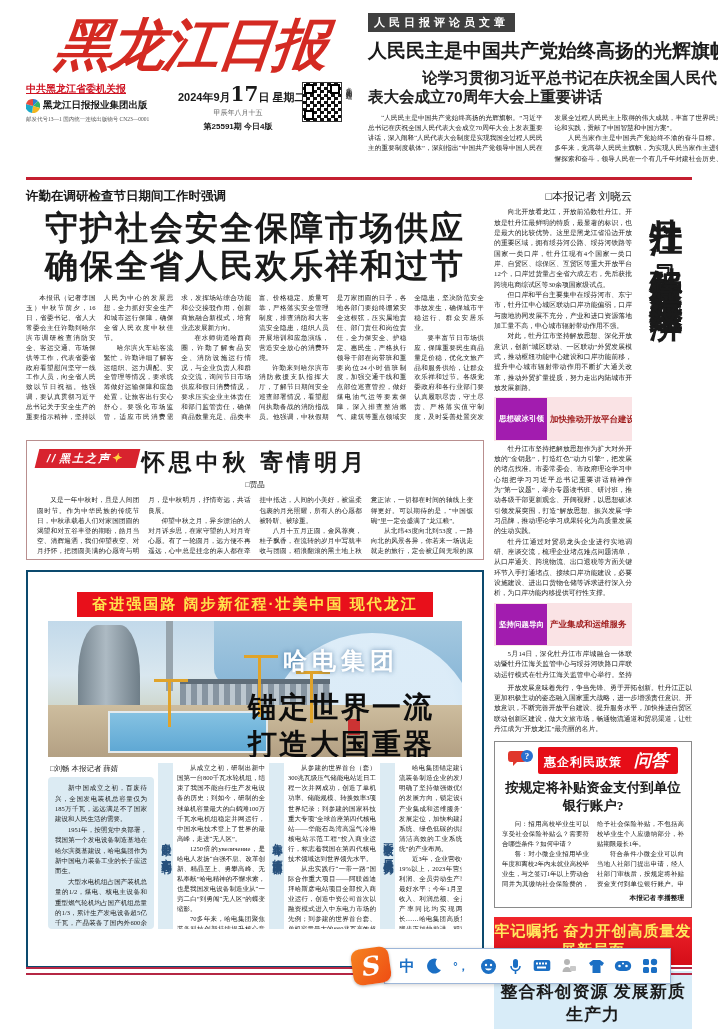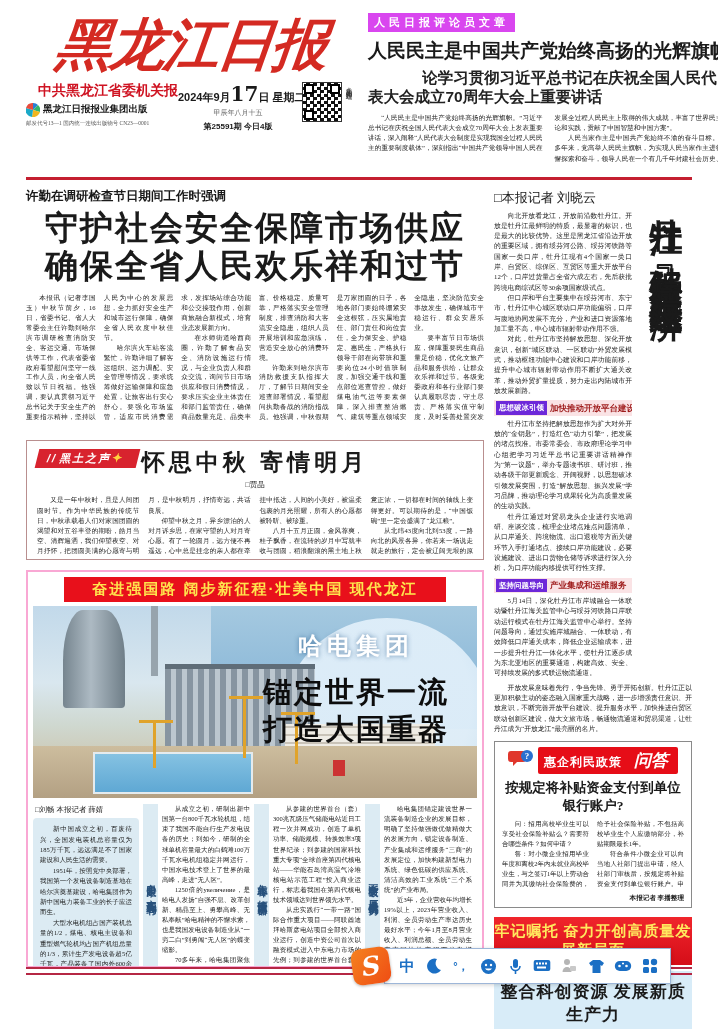--- a/index.html
+++ b/index.html
@@ -14,21 +14,21 @@
   
   .header { display:flex; }
   .mast-left { width:330px; flex:none; padding-top:6px; }
   .mast-title {
     font-family:"DejaVu Serif", serif; font-weight:900; font-style:italic;
     color:#d42a22; font-size:56px; line-height:1.0; letter-spacing:-2px;
     transform:skewX(-6deg); text-align:center; white-space:nowrap;
   }
   .mast-info { display:flex; align-items:flex-start; margin-top:10px; }
   .mi-org { width:152px; }
-  .mi-org .org { color:#cf1322; font-size:14px; font-weight:bold; font-family:"Liberation Sans",sans-serif; text-align:right; }
+  .mi-org .org { color:#cf1322; font-size:10px; font-weight:bold; font-family:"Liberation Sans",sans-serif; text-align:left;text-decoration:underline; }
   .pub-row { display:flex; align-items:flex-start; gap:3px; margin-top:3px; }
   .logo-pin { width:14px; height:14px; flex:none; }
   .pub { font-size:9.5px; font-weight:bold; font-family:"Liberation Sans",sans-serif; }
   .codes { font-size:5.5px; color:#555; margin-top:3px; white-space:nowrap; }
   .mi-date { width:120px; text-align:center; font-family:"Liberation Sans",sans-serif; }
   .date-line { font-weight:bold; font-size:11px; white-space:nowrap; }
   .date-line .day { font-size:20px; font-family:"DejaVu Serif",serif; }
   .lunar { font-size:7px; color:#666; margin-top:2px; }
   .issue { font-size:8px; font-weight:bold; margin-top:3px; }
   .mi-qr { display:flex; gap:2px; margin-left:4px; }
@@ -37,21 +37,21 @@
     background:
       conic-gradient(#111 90deg, #fff 0 180deg, #111 0 270deg, #fff 0);
     background-size:7px 7px;
   }
   .qr i { position:absolute; width:10px; height:10px; background:#fff; border:2.5px solid #000; }
   .qr i.a{ left:1px; top:1px; } .qr i.b{ right:1px; top:1px; } .qr i.c{ left:1px; bottom:1px; }
   .qr-label { writing-mode:vertical-rl; font-size:6.5px; color:#333; letter-spacing:1px; }
 
   .mast-right { flex:1; padding:2px 0 0 12px; }
   .comm-tag {
-    display:inline-block; background:#d946ef; color:#fff; font-family:"Liberation Sans",sans-serif;
+    display:inline-block; background:#404040; color:#fff; font-family:"Liberation Sans",sans-serif;
     font-weight:bold; font-size:11px; padding:2px 6px; letter-spacing:4px;
   }
   .comm-headline {
     font-family:"Liberation Sans",sans-serif; font-weight:900; font-size:19px;
     margin-top:6px; letter-spacing:0; white-space:nowrap;
   }
   .comm-subhead {
     font-family:"Liberation Sans",sans-serif; font-weight:700; color:#222;
     font-size:15.5px; line-height:1.25; margin-top:4px; text-indent:3.5em;
   }
@@ -79,27 +79,27 @@
     font-family:"Liberation Sans",sans-serif; font-weight:bold; font-size:11px;
     padding:2px 14px 2px 10px; transform:skewX(-14deg); letter-spacing:2px;
   }
   .ribbon .slashes { color:#fff; font-weight:900; margin-right:3px; }
   .ribbon .star { color:#ffd23e; font-size:12px; }
   .autumn-title { text-align:center; font-family:"Liberation Sans",sans-serif; font-weight:900; font-size:23px; letter-spacing:4px; }
   .autumn-author { text-align:center; font-size:7.5px; margin-top:2px; }
   .autumn-body { column-count:4; column-gap:9px; font-size:6.6px; line-height:1.55; margin-top:5px; height:62px; overflow:hidden; }
 
   
-  .hadian-box { border:2px solid #f9a8d4; margin-top:10px; padding:5px; height:398px; overflow:hidden; }
+  .hadian-box { border:2px solid #0c4a6e; margin-top:10px; padding:20px; height:398px; overflow:hidden; }
   .slogan-banner {
     margin:0 auto; width:86%; background:#e8101b; color:#ffe44d; text-align:center;
     font-family:"Liberation Sans",sans-serif; font-weight:900; font-size:15px;
     letter-spacing:2px; padding:3px 0;
   }
-  .photo { position:relative; height:192px; margin-top:4px; overflow:hidden;
+  .photo { position:relative; height:136px; margin-top:4px; overflow:hidden;
     background:linear-gradient(180deg,#c2d9ea 0%,#d9e7ef 40%,#cfd8d0 62%,#c9b795 100%); }
   .water { position:absolute; right:0; top:0; width:60%; height:64%;
     background:linear-gradient(180deg,#a5c9e0,#7fb0d4); border-radius:0 0 0 45%; }
   .tower { position:absolute; left:30px; top:4px; width:62px; height:98px;
     background:linear-gradient(90deg,#76858f,#adbac3 45%,#6f7e88);
     border-radius:32% 32% 6% 6% / 52% 52% 4% 4%; }
   .stack { position:absolute; left:118px; top:0; width:7px; height:70px; background:#97a4ad; }
   .bigbuilding { position:absolute; left:132px; top:58px; width:150px; height:82px;
     background:repeating-linear-gradient(90deg,#8795a1 0 6px,#bcc7cf 6px 11px); border-top:5px solid #5f6d78; }
   .whitebld { position:absolute; left:252px; top:118px; width:150px; height:34px;
@@ -123,23 +123,23 @@
   .ha-byline { font-size:7.5px; margin:1px 0 3px 2px; }
   .intro-box { flex:1; background:#dcebf3; border-radius:4px; padding:6px 7px; font-size:6.5px; line-height:1.6; overflow:hidden; }
   .v-strip { width:15px; flex:none; background:#dcebf3; writing-mode:vertical-rl; text-orientation:upright;
     font-family:"Liberation Sans",sans-serif; font-weight:bold; font-size:10px; color:#28517c;
     text-align:center; padding:4px 0; letter-spacing:1px; }
   .ha-text { width:88px; flex:none; font-size:6.5px; line-height:1.55; overflow:hidden; }
 
   
   .rc-top { display:flex; gap:4px; height:492px; overflow:hidden; }
   .rc-text { width:138px; flex:none; font-size:6.8px; line-height:1.52; overflow:hidden; }
-  .rc-byline { text-align:left; font-size:13px; margin-bottom:3px; }
+  .rc-byline { text-align:right; font-size:11px; margin-bottom:3px; }
   .subhead-row { display:flex; align-items:center; background:#fae3e5; margin:4px 0 3px; padding:1px 2px; }
-  .sh-tag { background:#6d28d9; color:#fff; font-family:"Liberation Sans",sans-serif; font-weight:bold; font-size:7.5px; padding:1px 3px; flex:none; }
+  .sh-tag { background:#a21caf; color:#fff; font-family:"Liberation Sans",sans-serif; font-weight:bold; font-size:7.5px; padding:15px 3px; flex:none; }
   .sh-title { color:#9e1b1b; font-family:"Liberation Sans",sans-serif; font-weight:900; font-size:8.5px; margin-left:3px; white-space:nowrap; }
   .rc-headline { flex:1; writing-mode:vertical-rl; text-orientation:upright;
     font-family:"Liberation Sans",sans-serif; font-weight:900; font-size:33px;
     letter-spacing:3px; line-height:1.55; padding-top:4px; }
   .rc-closing { font-size:6.8px; line-height:1.52; margin-top:3px; }
 
   .qa-box { border:1px solid #8a8a8a; margin-top:7px; padding:5px 7px 4px; }
   .qa-banner { display:flex; justify-content:center; align-items:center; gap:4px; }
   .qa-banner-bg { background:#e60d17; color:#fff; display:flex; align-items:baseline; gap:12px; padding:2px 10px 2px 6px; border-radius:2px; }
   .qa-b1 { font-family:"Liberation Sans",sans-serif; font-weight:bold; font-size:12px; letter-spacing:1px; }

